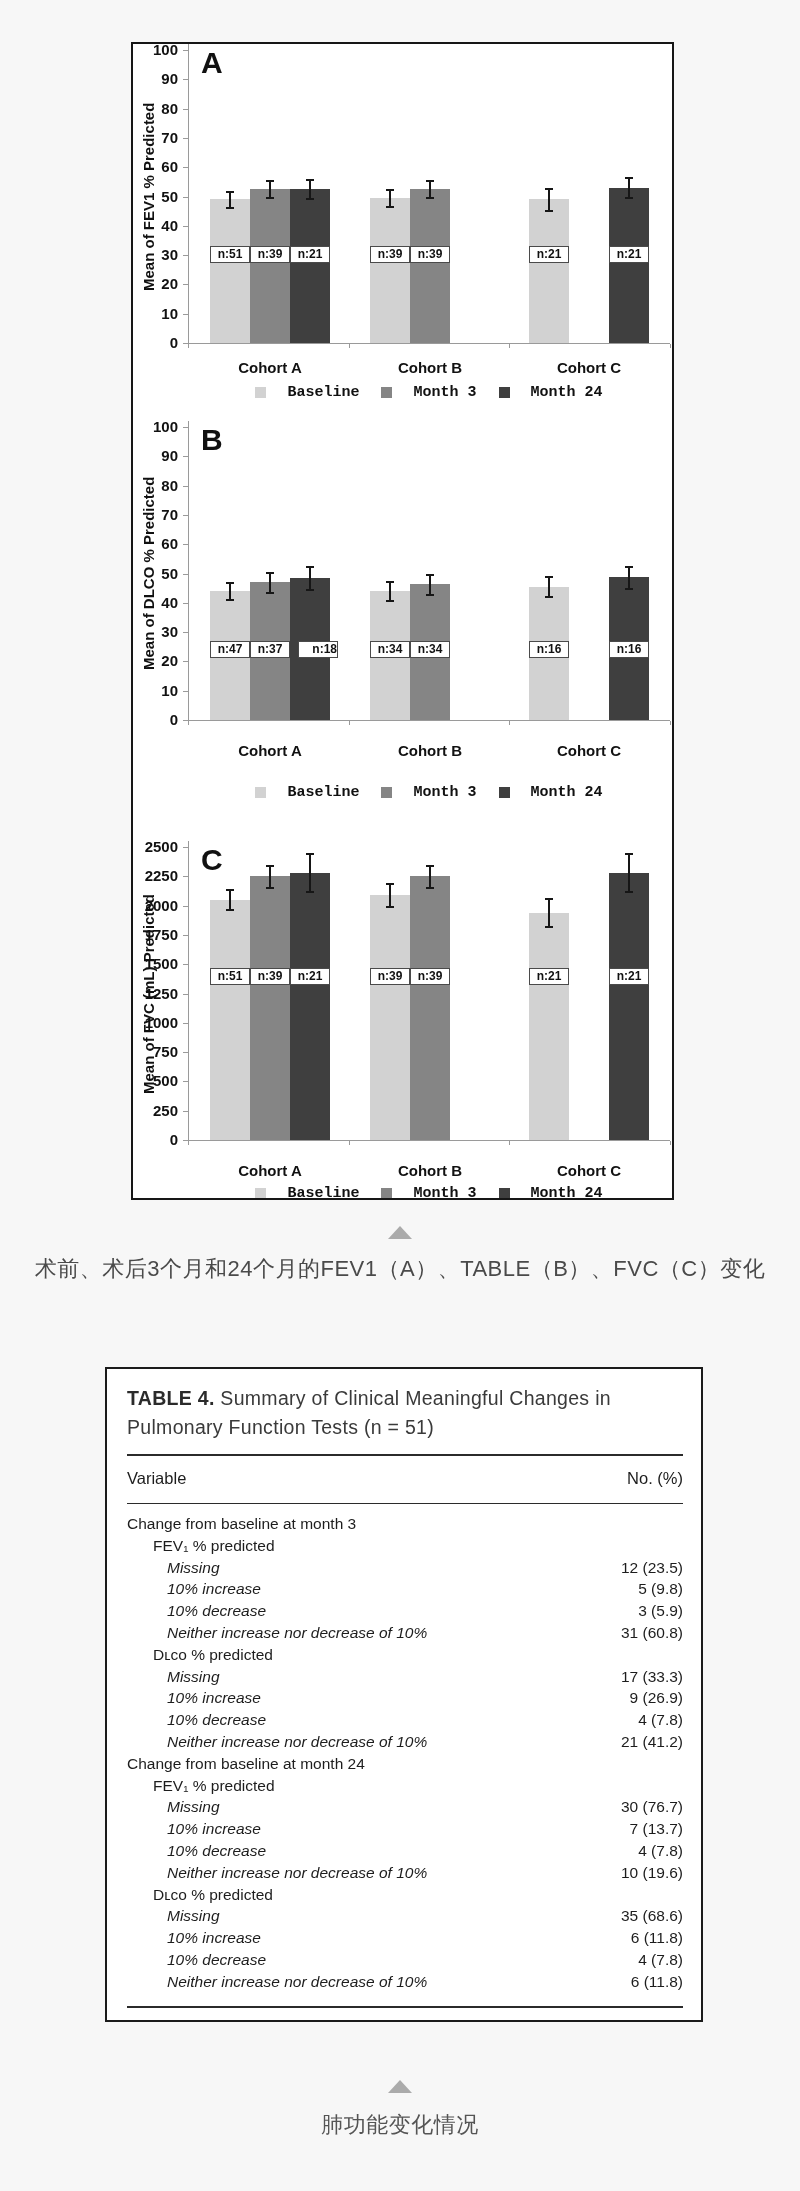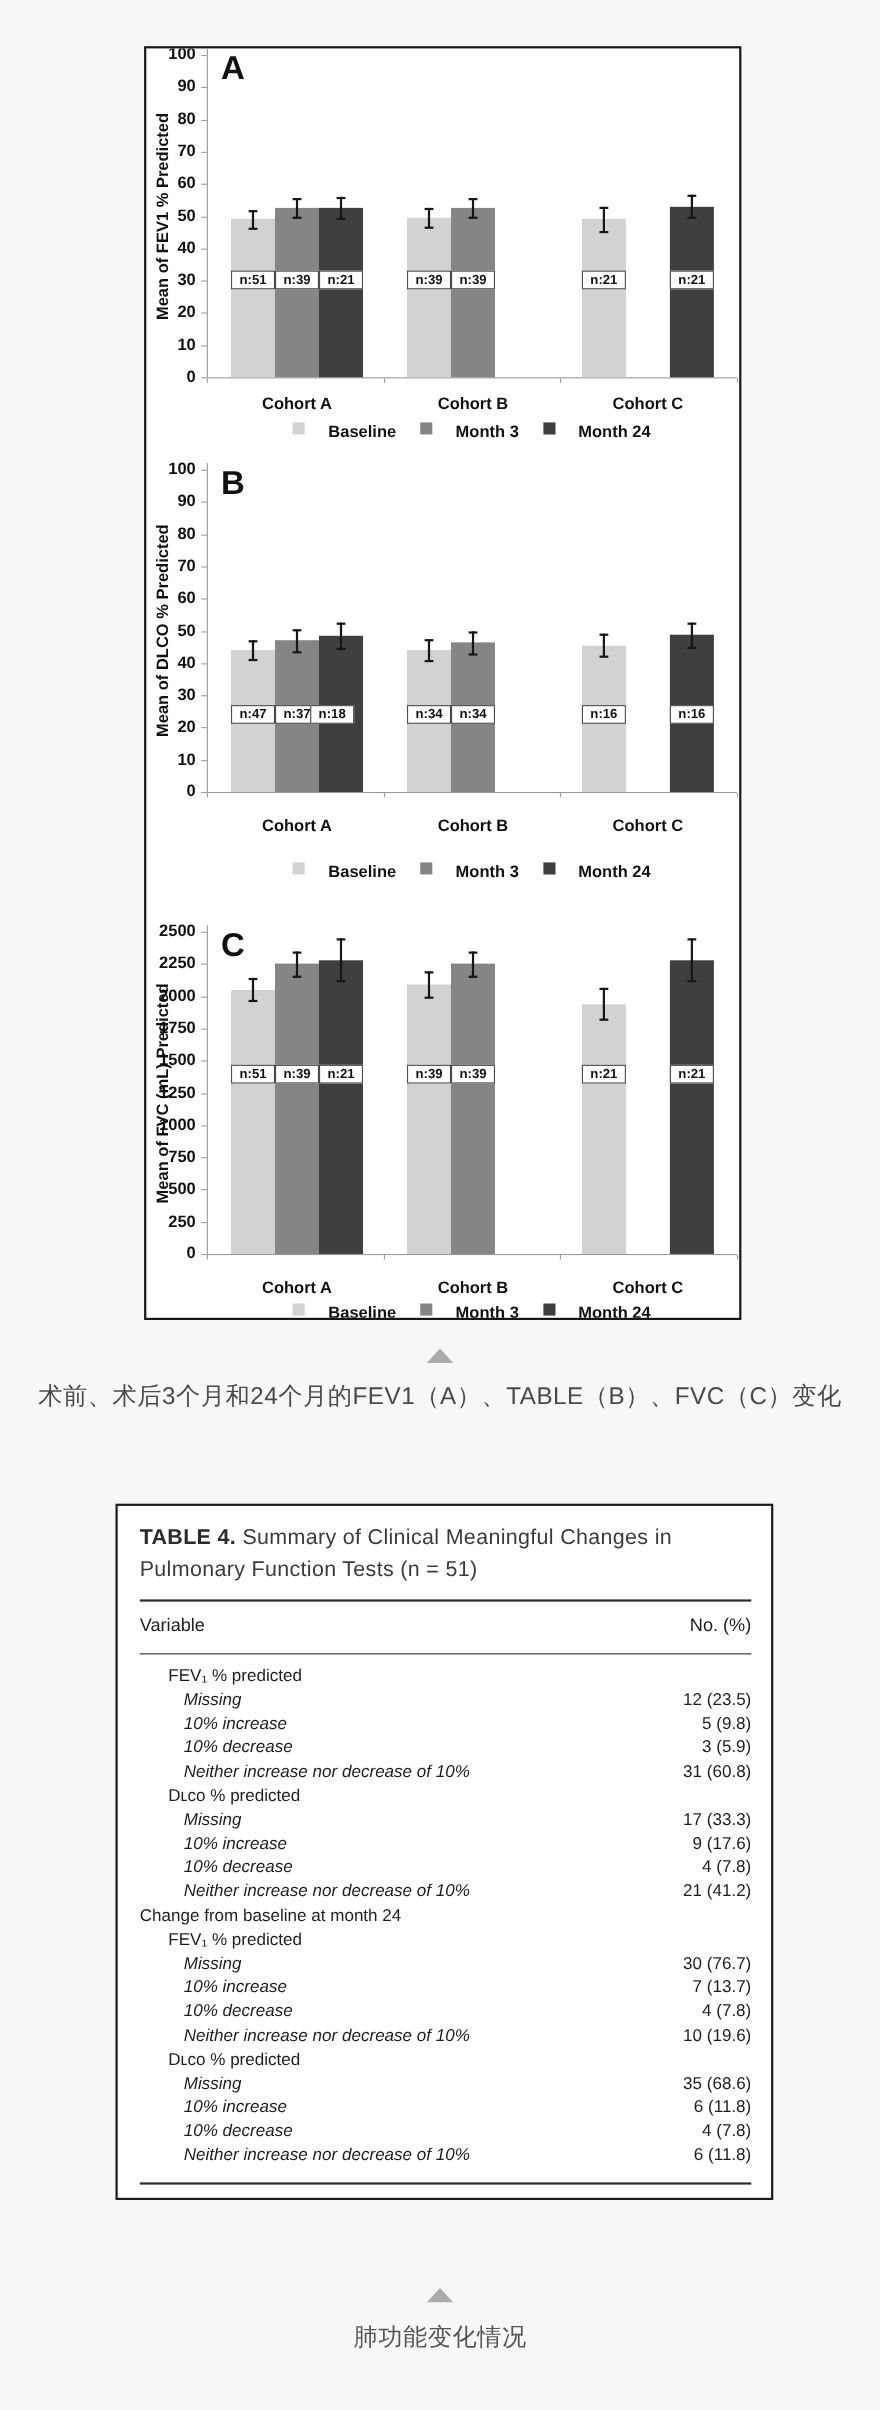--- a/index.html
+++ b/index.html
@@ -20,21 +20,21 @@
   .tickmark{position:absolute;height:1px;background:#9a9a9a;}
   .xtickmark{position:absolute;width:1px;height:4px;background:#9a9a9a;}
   .bar{position:absolute;}
   .err{position:absolute;width:2px;background:#161616;}
   .errcap{position:absolute;width:8px;height:2px;background:#161616;}
   .nbox{position:absolute;background:#fff;border:1px solid #4a4a4a;
         font-weight:bold;font-size:12px;line-height:15px;text-align:center;color:#111;}
   .cat{position:absolute;text-align:center;font-weight:bold;font-size:15px;color:#111;}
   .legend{position:absolute;display:flex;justify-content:center;gap:22px;
           font-weight:bold;font-size:15px;color:#111;}
-  .lgi{display:flex;gap:21px;}
+  .lgi{display:flex;align-items:center;gap:21px;font-family:Liberation Mono, monospace;}
   .lgsq{width:11px;height:11px;display:inline-block;}
 
   
   .tri{position:absolute;left:388px;width:0;height:0;
        border-left:12px solid transparent;border-right:12px solid transparent;
        border-bottom:13px solid #ababab;}
   .caption{position:absolute;left:0;width:800px;text-align:center;
            font-size:22px;color:#4a4a4a;letter-spacing:.5px;}
 
   
@@ -196,21 +196,21 @@
     <div class="nbox" style="left: 117px; top: 596.68px; width: 38px;">n:37</div>
     <div class="bar" style="left: 277px; top: 540.341px; width: 40px; height: 135.659px; background: rgb(133, 133, 133);"></div>
     <div class="err" style="left: 296px; top: 530.086px; height: 20.51px;"></div>
     <div class="errcap" style="left: 293px; top: 530.086px;"></div>
     <div class="errcap" style="left: 293px; top: 549.596px;"></div>
     <div class="nbox" style="left: 277px; top: 596.68px; width: 38px;">n:34</div>
     <div class="bar" style="left: 157px; top: 533.895px; width: 40px; height: 142.105px; background: rgb(63, 63, 63);"></div>
     <div class="err" style="left: 176px; top: 522.175px; height: 23.44px;"></div>
     <div class="errcap" style="left: 173px; top: 522.175px;"></div>
     <div class="errcap" style="left: 173px; top: 544.615px;"></div>
-    <div class="nbox" style="left: 149px; top: 596.68px; width: 38px;">n:18</div>
+    <div class="nbox" style="left: 165px; top: 596.68px; width: 38px; text-align: right;">n:18</div>
     <div class="bar" style="left: 476px; top: 533.309px; width: 40px; height: 142.691px; background: rgb(63, 63, 63);"></div>
     <div class="err" style="left: 495px; top: 521.589px; height: 23.44px;"></div>
     <div class="errcap" style="left: 492px; top: 521.589px;"></div>
     <div class="errcap" style="left: 492px; top: 544.029px;"></div>
     <div class="nbox" style="left: 476px; top: 596.68px; width: 38px;">n:16</div>
     <div class="cat" style="left: 77px; top: 698px; width: 120px;">Cohort A</div>
     <div class="cat" style="left: 237px; top: 698px; width: 120px;">Cohort B</div>
     <div class="cat" style="left: 396px; top: 698px; width: 120px;">Cohort C</div>
     <div class="legend" style="left: 55px; top: 740px; width: 482px;">
       <span class="lgi">
@@ -316,20 +316,24 @@
 <div id="table-box">
   <div class="tb-title"><b>TABLE 4.</b><span> Summary of Clinical Meaningful Changes in Pulmonary Function Tests (n = 51)</span></div>
   <div class="rule2 mt12"></div>
   <div class="tb-head">
     <span>Variable</span>
     <span>No. (%)</span>
   </div>
   <div class="rule1"></div>
   <div class="tb-body">
       <div class="trow">
+        <span class="tlabel ind0">Change from baseline at month 3</span>
+        <span class="tval"></span>
+      </div>
+      <div class="trow">
         <span class="tlabel ind1">FEV₁ % predicted</span>
         <span class="tval"></span>
       </div>
       <div class="trow">
         <span class="tlabel ind2">Missing</span>
         <span class="tval">12 (23.5)</span>
       </div>
       <div class="trow">
         <span class="tlabel ind2">10% increase</span>
         <span class="tval">5 (9.8)</span>
@@ -345,21 +349,21 @@
       <div class="trow">
         <span class="tlabel ind1">Dʟᴄᴏ % predicted</span>
         <span class="tval"></span>
       </div>
       <div class="trow">
         <span class="tlabel ind2">Missing</span>
         <span class="tval">17 (33.3)</span>
       </div>
       <div class="trow">
         <span class="tlabel ind2">10% increase</span>
-        <span class="tval">9 (17.6)</span>
+        <span class="tval">9 (26.9)</span>
       </div>
       <div class="trow">
         <span class="tlabel ind2">10% decrease</span>
         <span class="tval">4 (7.8)</span>
       </div>
       <div class="trow">
         <span class="tlabel ind2">Neither increase nor decrease of 10%</span>
         <span class="tval">21 (41.2)</span>
       </div>
       <div class="trow">

